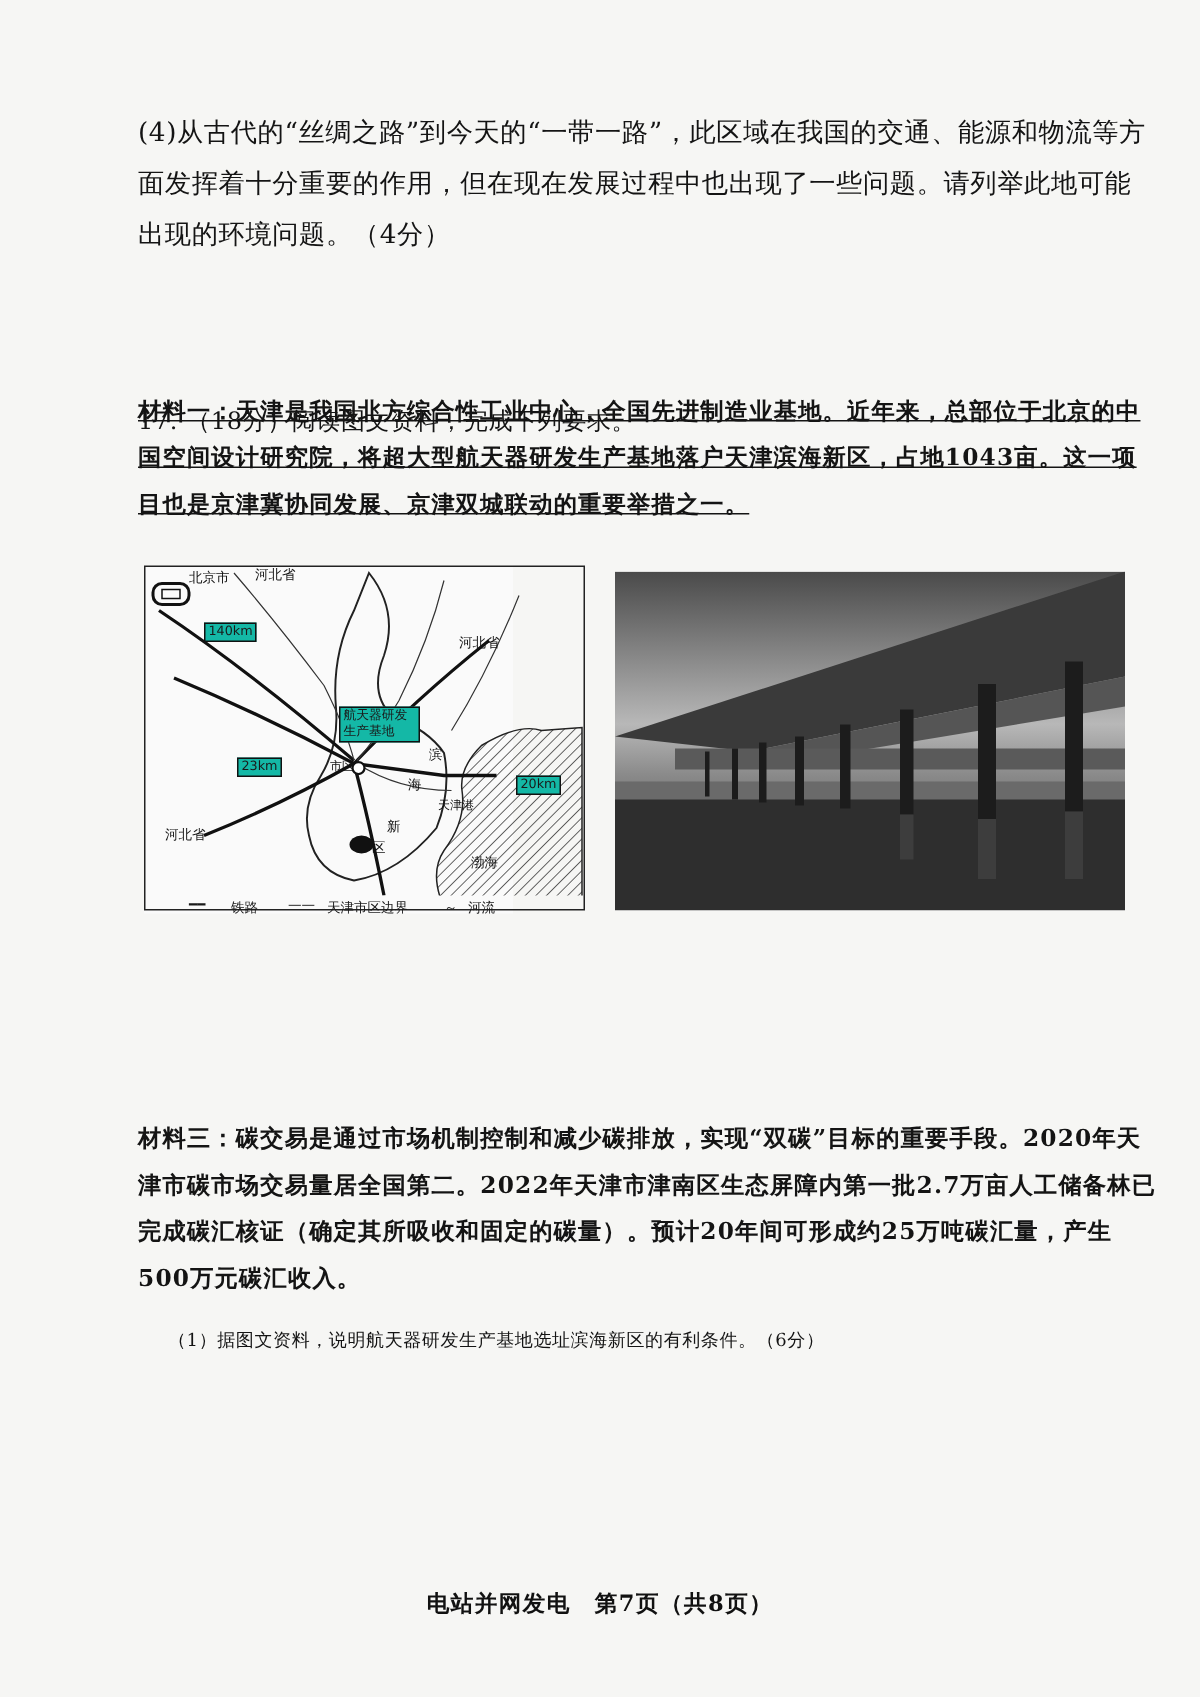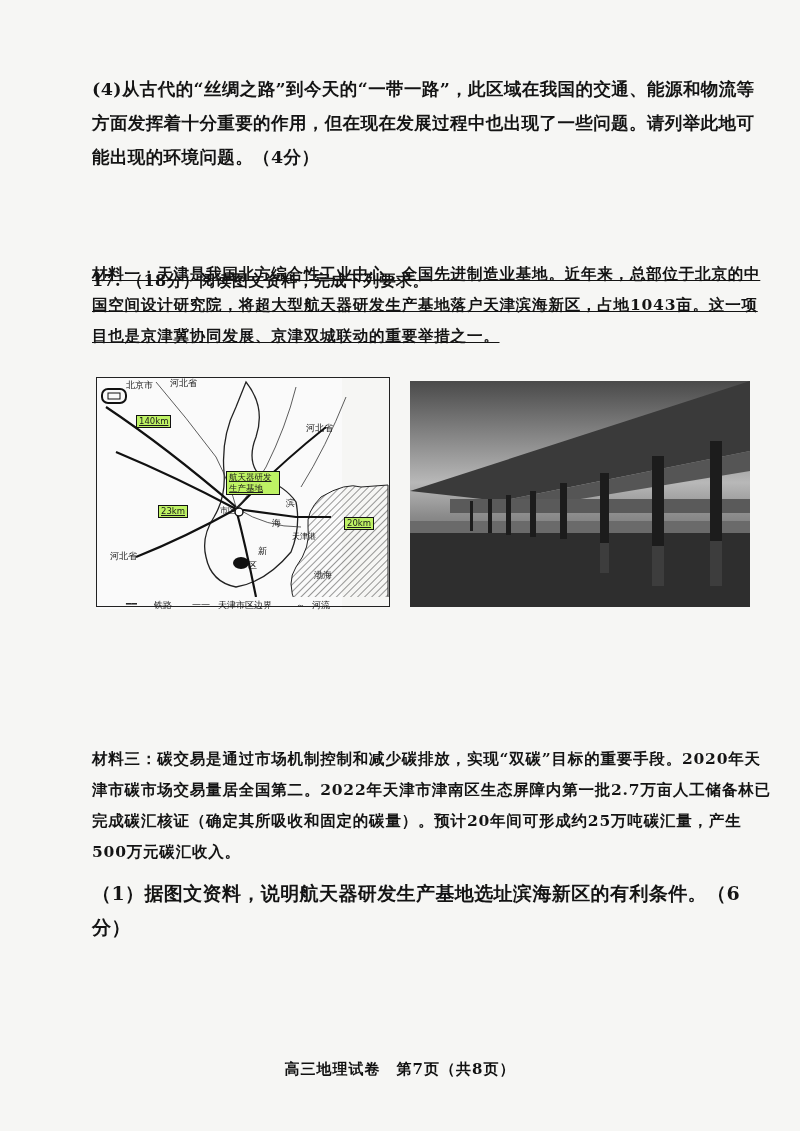--- a/index.html
+++ b/index.html
@@ -7,40 +7,39 @@
     width: 800px; height: 1131px; position: relative; overflow: hidden;
     background: #f6f6f4;
     font-family: "DejaVu Serif", "Liberation Serif", serif;
     color: #1a1a1a;
   }
   .page { position: absolute; left: 0; top: 0; width: 800px; height: 1131px; }
   .para {
     position: absolute; left: 92px; width: 680px;
     font-size: 17.5px; line-height: 34px; letter-spacing: 0.4px;
     color: #141414;
-    font-weight: bold;
   }
   .para.bold { font-weight: bold; font-size: 15.5px; line-height: 31px; letter-spacing: 0.8px; }
   .q4 { top: 72px; }
   .q17 { top: 228px; font-size: 16px; margin-top: 36px; }
   .m1 { top: 258px; text-decoration: underline; }
   .m2 { top: 640px; }
   .m3 { top: 743px; }
-  .sub1 { top: 876px; font-size: 19px; }
+  .sub1 { top: 876px; font-size: 12px; margin-left: 20px; }
   .sub2 { top: 966px; font-size: 16px; line-height: 33px; }
   .footer {
     position: absolute; top: 1060px; left: 0; width: 800px; text-align: center;
     font-size: 15px; font-weight: bold; letter-spacing: 1px; color: #111;
   }
   .figure { position: absolute; }
   .map { left: 96px; top: 377px; width: 246px; height: 232px; background: #fafafa; }
   .map-frame { position: absolute; left: 0; top: 0; width: 292px; height: 228px; border: 1.5px solid #222; }
   .photo { left: 410px; top: 381px; width: 340px; height: 226px; overflow: hidden; }
   .lbl { position: absolute; font-size: 9px; font-family: "DejaVu Sans", sans-serif; color: #111; white-space: nowrap; }
-  .box { position: absolute; border: 1px solid #111; background: #bef264; font-size: 8.5px; font-family: "DejaVu Sans", sans-serif; padding: 0 2px; line-height: 11px; text-decoration: underline; }
+  .box { position: absolute; border: 1px solid #111; background: #14b8a6; font-size: 8.5px; font-family: "DejaVu Sans", sans-serif; padding: 0 2px; line-height: 11px; }
   .legend { position: absolute; left: 0; bottom: -2px; width: 294px; height: 12px; font-size: 9px; font-family: "DejaVu Sans", sans-serif; }
   .legend span { position: absolute; top: 0; }
 </style>
 </head>
 <body>
 
 <div class="page">
 
   <div class="para q4">(4)从古代的“丝绸之路”到今天的“一带一路”，此区域在我国的交通、能源和物流等方面发挥着十分重要的作用，但在现在发展过程中也出现了一些问题。请列举此地可能出现的环境问题。（4分）</div>
 
@@ -140,14 +139,14 @@
         <rect x="300" y="160" width="12" height="45"></rect>
         <rect x="190" y="162" width="9" height="30"></rect>
       </g>
     </svg>
   </div>
 
   <div class="para bold m3">材料三：碳交易是通过市场机制控制和减少碳排放，实现“双碳”目标的重要手段。2020年天津市碳市场交易量居全国第二。2022年天津市津南区生态屏障内第一批2.7万亩人工储备林已完成碳汇核证（确定其所吸收和固定的碳量）。预计20年间可形成约25万吨碳汇量，产生500万元碳汇收入。</div>
 
   <div class="para sub1">（1）据图文资料，说明航天器研发生产基地选址滨海新区的有利条件。（6分）</div>
 
-  <div class="footer">高三地理试卷　第7页（共8页）</div>
+  <div class="footer">电站并网发电　第7页（共8页）</div>
 </div>
 
 </body></html>

